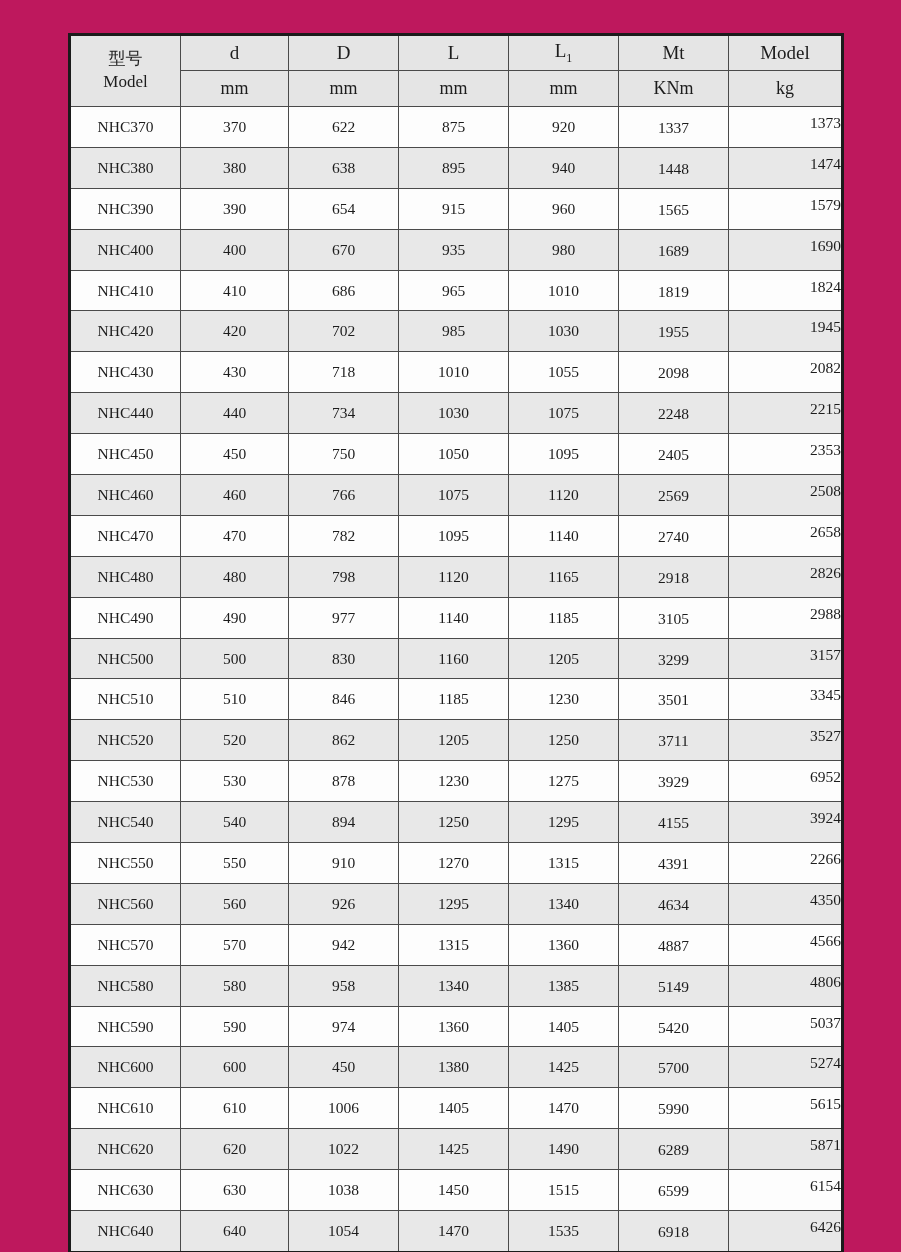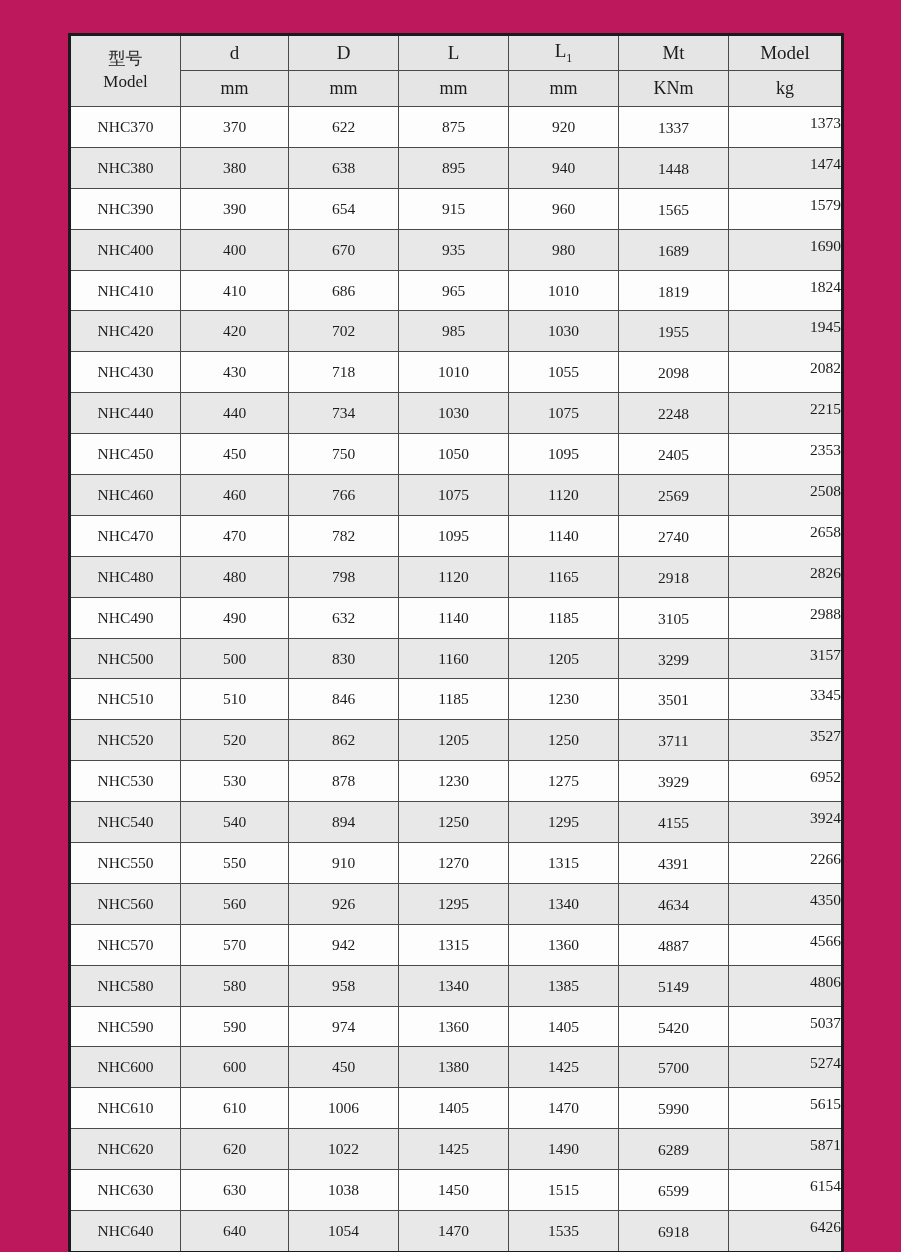--- a/index.html
+++ b/index.html
@@ -198,21 +198,21 @@
           <td class="col-d">480</td>
           <td class="col-D">798</td>
           <td class="col-L">1120</td>
           <td class="col-L1">1165</td>
           <td class="col-mt">2918</td>
           <td class="col-mass">2826</td>
         </tr>
         <tr>
           <td class="col-model">NHC490</td>
           <td class="col-d">490</td>
-          <td class="col-D">632</td>
+          <td class="col-D">977</td>
           <td class="col-L">1140</td>
           <td class="col-L1">1185</td>
           <td class="col-mt">3105</td>
           <td class="col-mass">2988</td>
         </tr>
         <tr>
           <td class="col-model">NHC500</td>
           <td class="col-d">500</td>
           <td class="col-D">830</td>
           <td class="col-L">1160</td>

